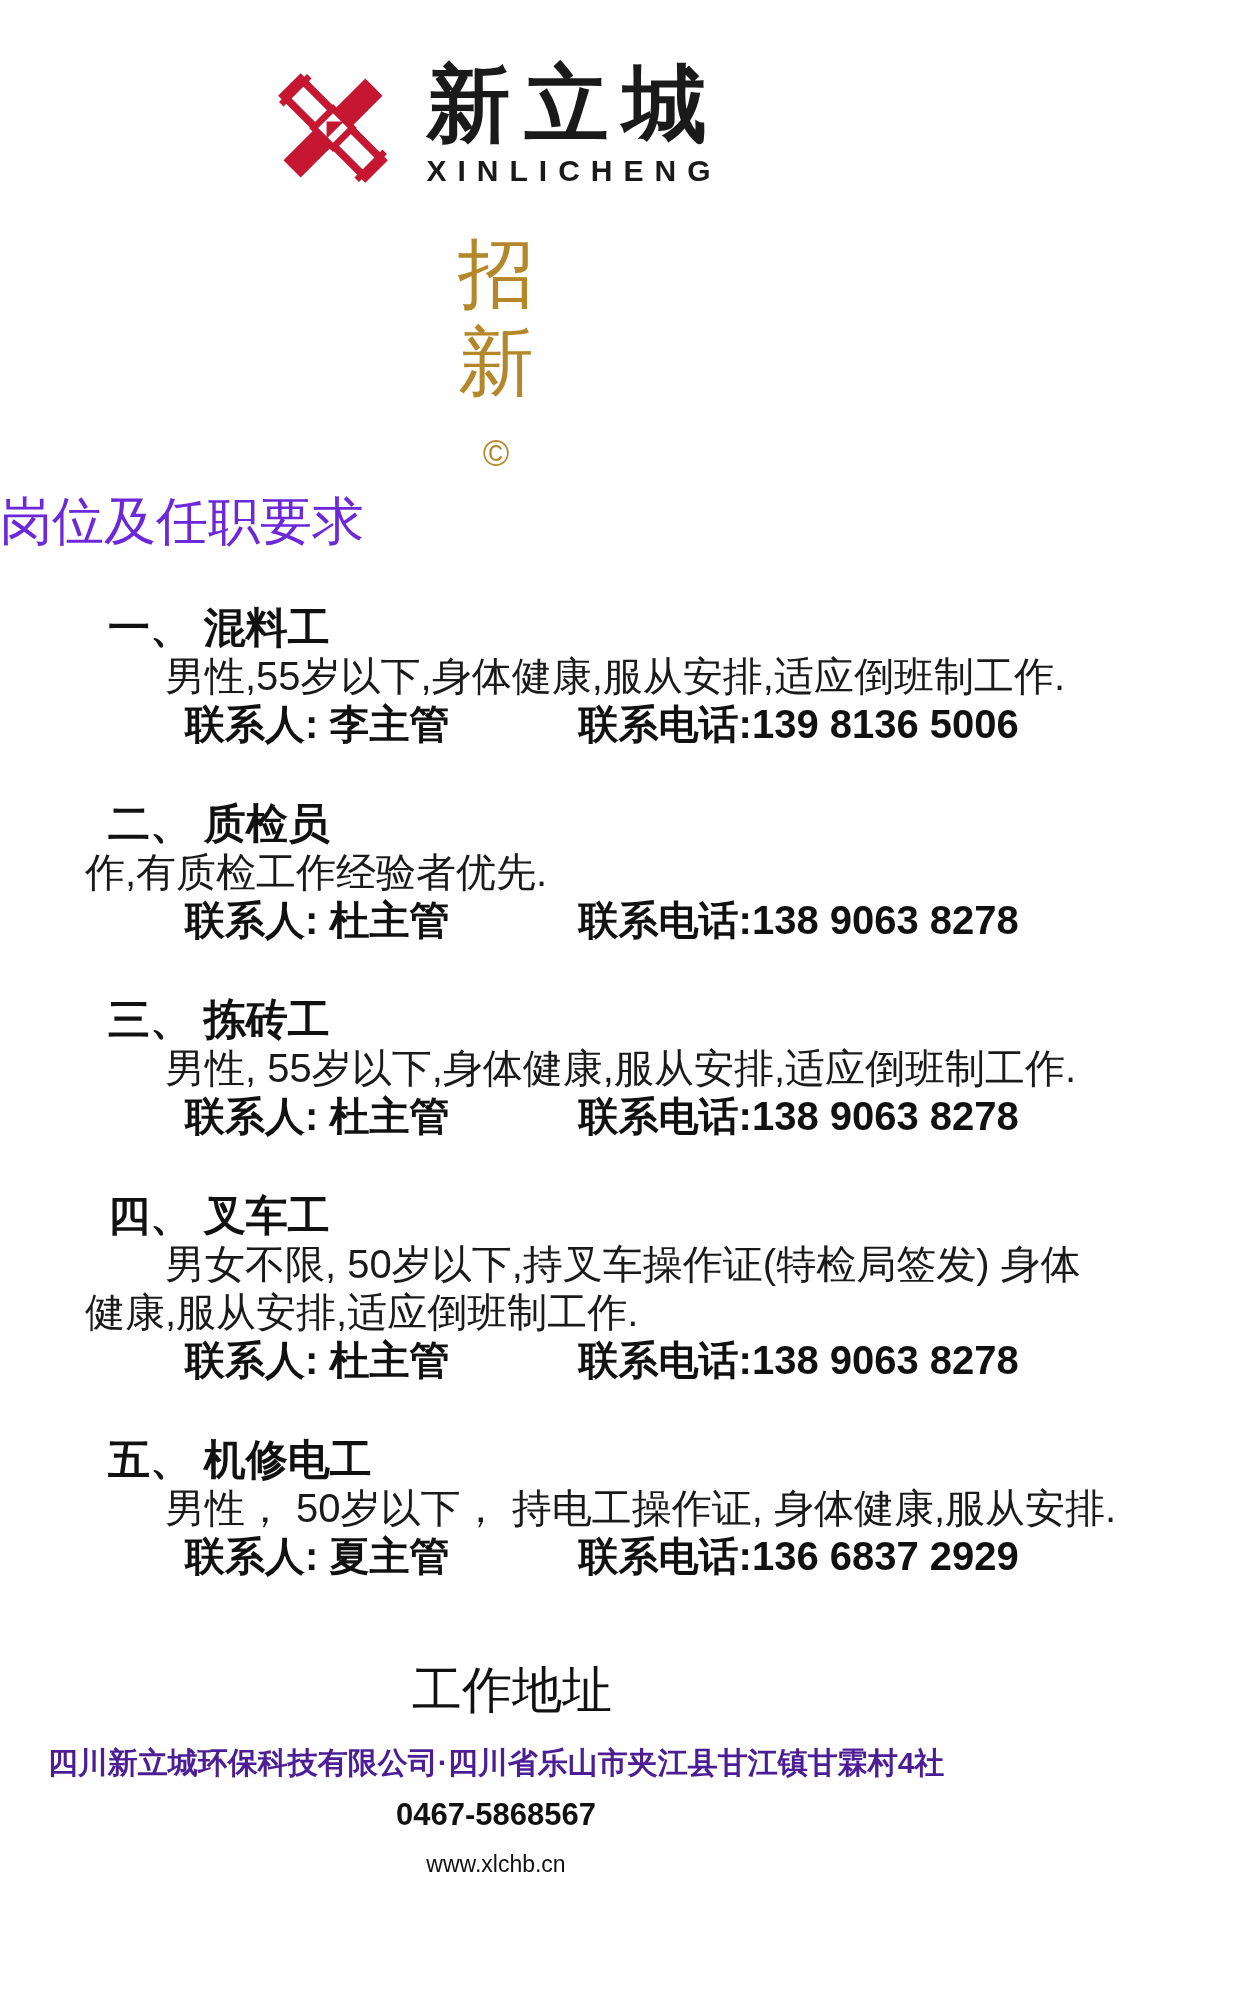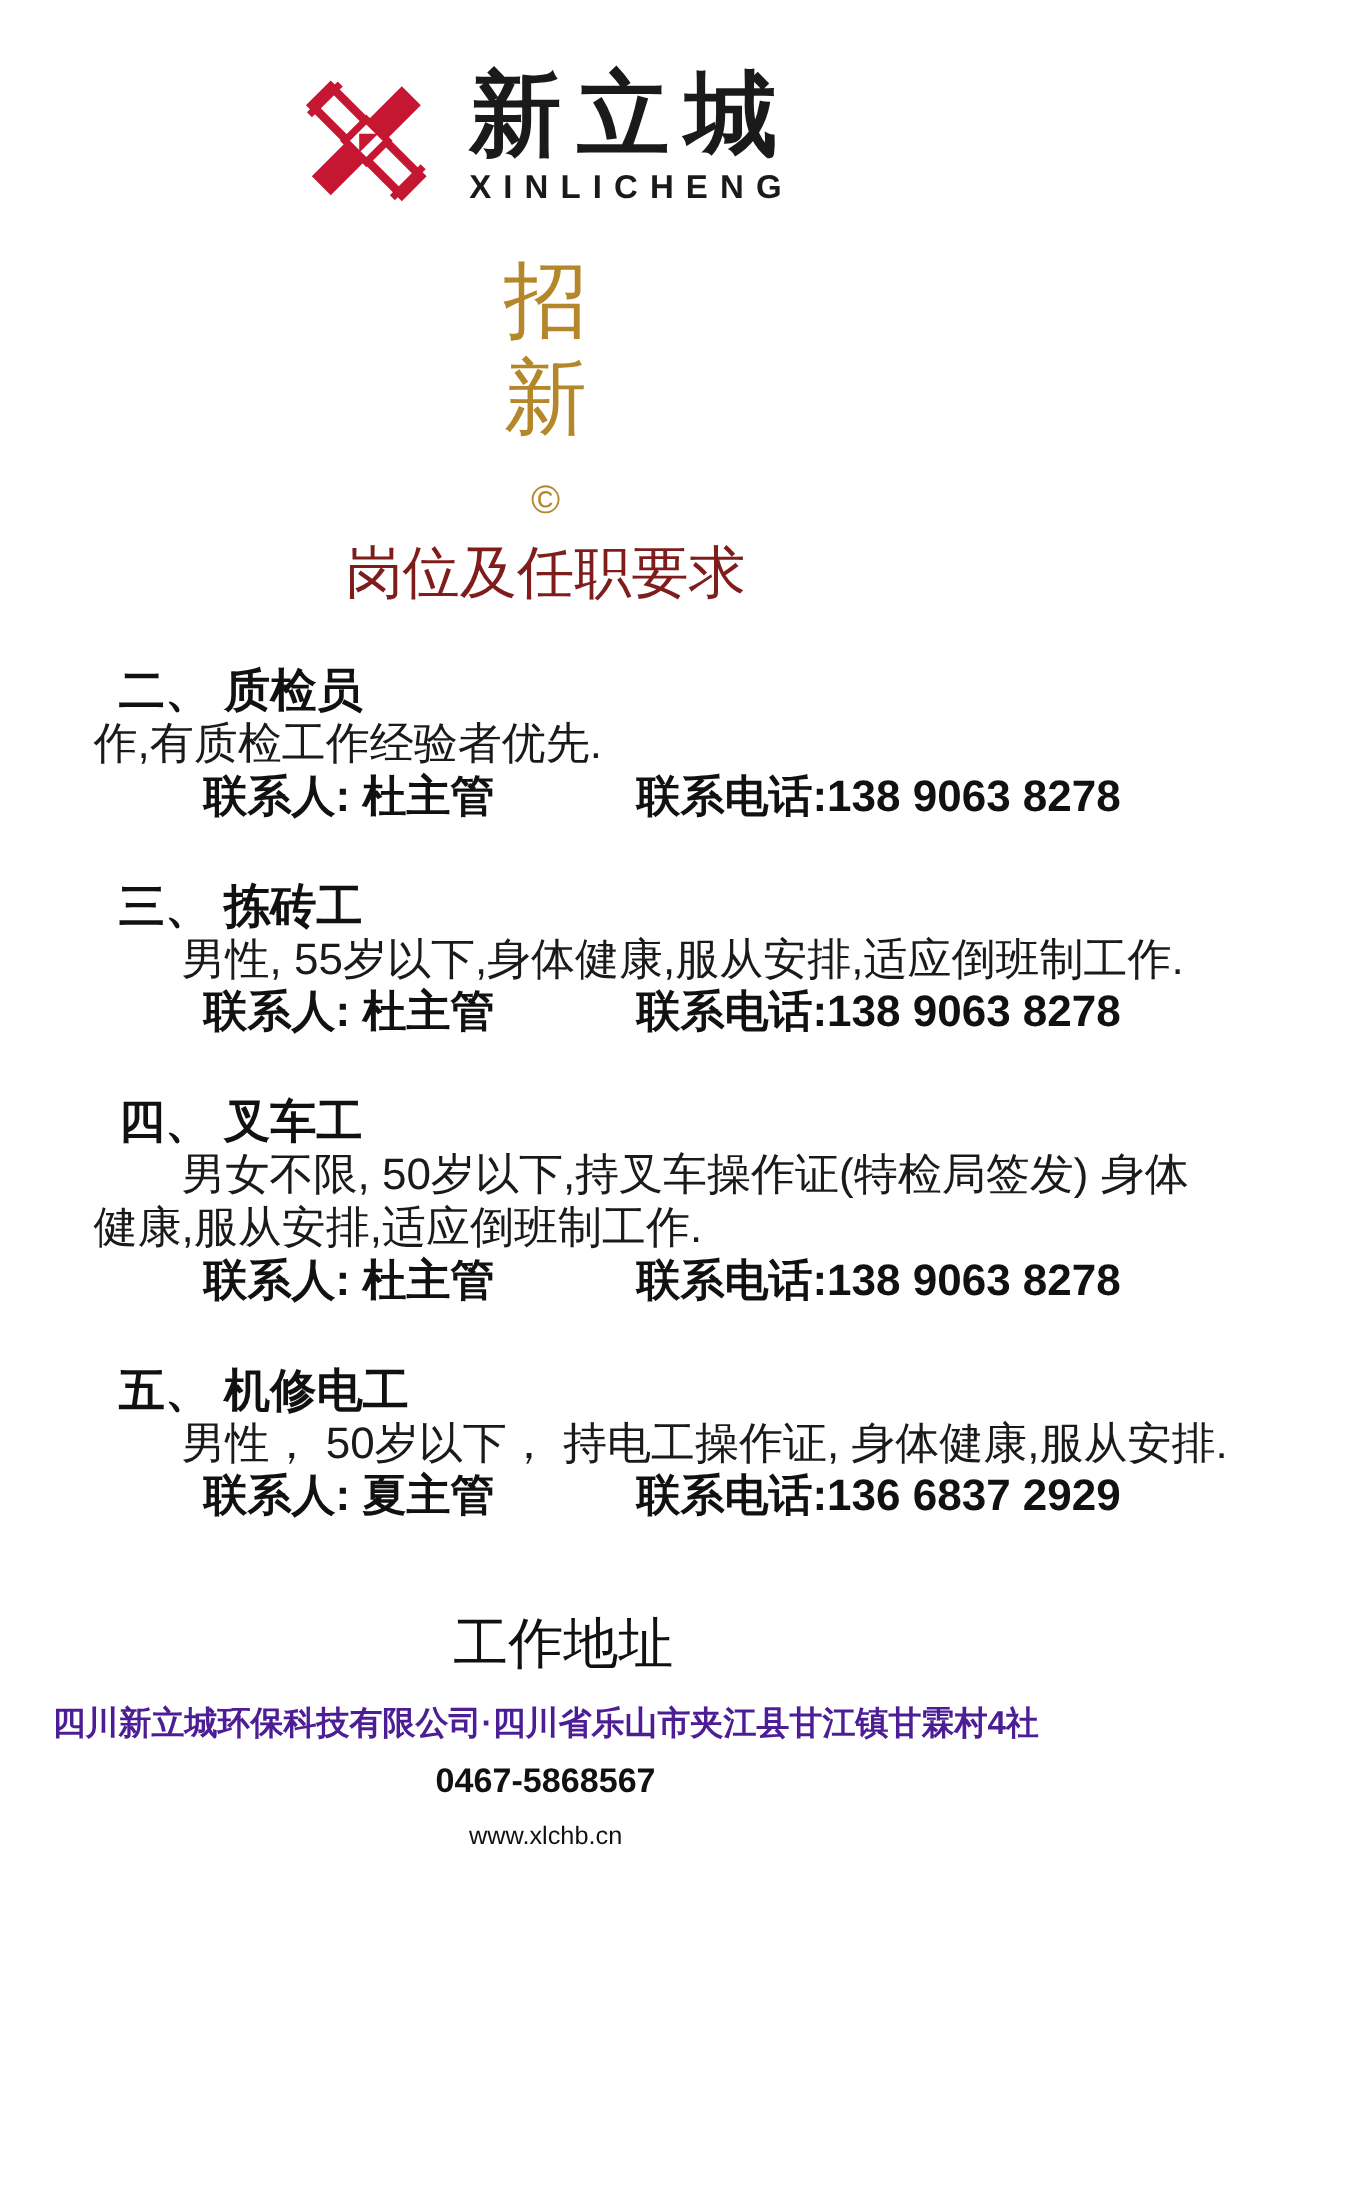--- a/index.html
+++ b/index.html
@@ -53,24 +53,23 @@
     margin-top: 28px;
     text-align: center;
     font-size: 36px;
     line-height: 40px;
     color: #b5872b;
   }
 
   
   .section-title {
     margin-top: 18px;
-    text-align: center;
     font-size: 52px;
     line-height: 58px;
-    color: #7f1d1d;
+    color: #6d28d9;
     font-weight: normal;
   }
 
   
   .jobs { margin-top: 54px; }
   .job { margin-bottom: 52px; }
   .job-title {
     margin-left: 108px;
     font-size: 42px;
     line-height: 48px;
@@ -153,20 +152,31 @@
   <div class="recruit">
     <div>招</div>
     <div>新</div>
   </div>
   <div class="copyright-mark">©</div>
 
   <div class="section-title">岗位及任职要求</div>
 
   <div class="jobs">
 
+    <div class="job">
+      <div class="job-title">一、 混料工</div>
+      <div class="job-desc">
+        <div class="line first">男性,55岁以下,身体健康,服从安排,适应倒班制工作.</div>
+      </div>
+      <div class="job-contact">
+        <span>联系人:</span>
+        <span>李主管</span>
+        <span class="phone-group">联系电话:</span><span>139 8136 5006</span>
+      </div>
+    </div>
 
     <div class="job">
       <div class="job-title">二、 质检员</div>
       <div class="job-desc">
         <div class="line">作,有质检工作经验者优先.</div>
       </div>
       <div class="job-contact">
         <span>联系人:</span>
         <span>杜主管</span>
         <span class="phone-group">联系电话:</span><span>138 9063 8278</span>

